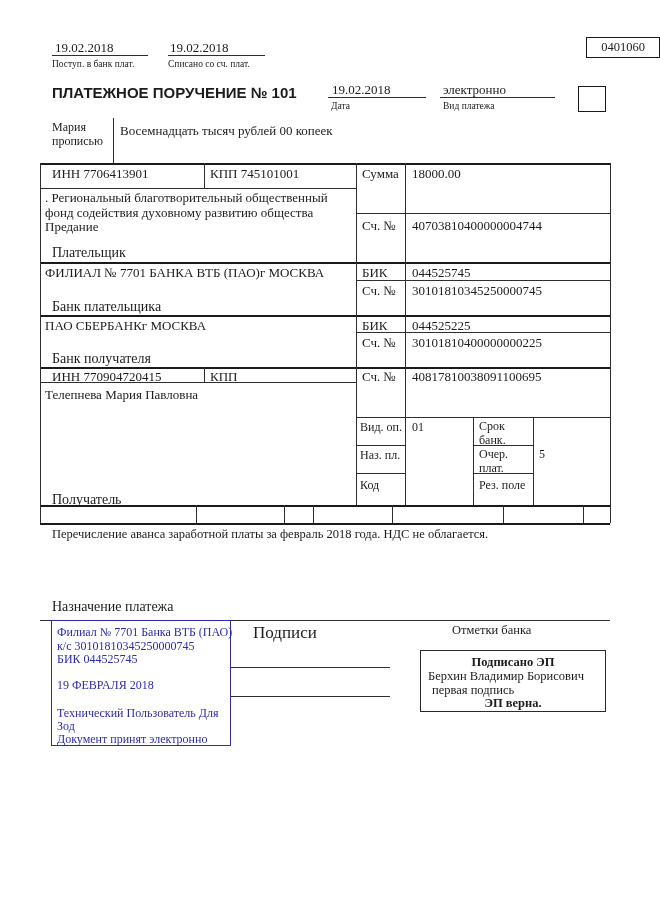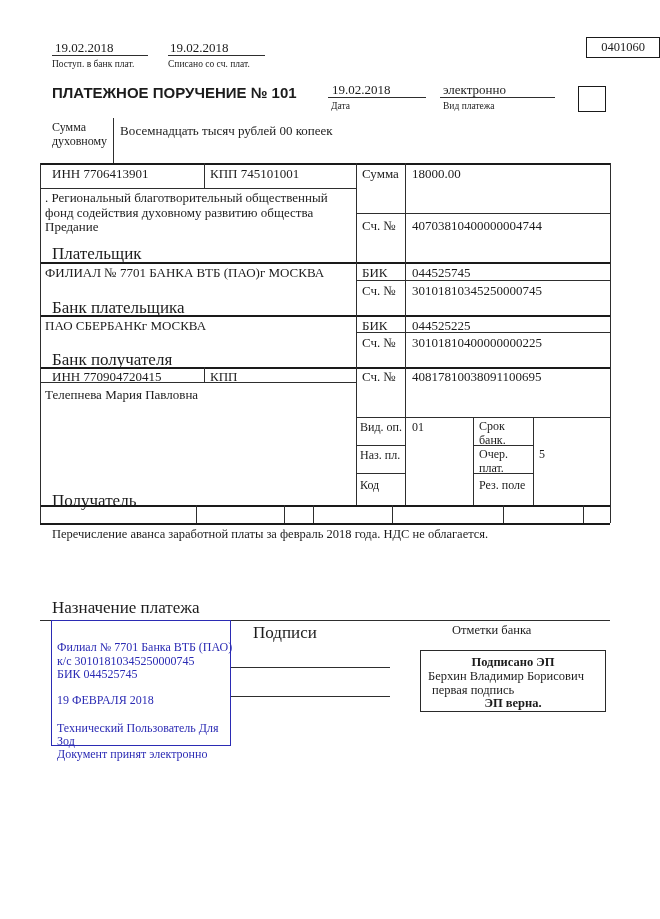--- a/index.html
+++ b/index.html
@@ -1,30 +1,30 @@
 <!DOCTYPE html>
 <html><head>
 <meta charset="utf-8">
 <style>
   html,body{margin:0;padding:0;background:#ffffff;}
   #doc{position:relative;width:660px;height:919px;background:#ffffff;overflow:hidden;
        font-family:"Liberation Serif", serif;color:#1c1c1c;}
   .t{position:absolute;font-size:13px;line-height:1.15;white-space:nowrap;}
   .sm{position:absolute;font-size:9.5px;line-height:1.1;white-space:nowrap;color:#222;}
-  .lbl{position:absolute;font-size:17px;line-height:1.1;white-space:nowrap;text-align:center;}
+  .lbl{position:absolute;font-size:14px;line-height:1.1;white-space:nowrap;text-align:center;}
   .cell{position:absolute;font-size:12px;line-height:1.15;}
   .wrap{white-space:normal;}
   .hl{position:absolute;height:1px;background:#2e2e2e;}
   .hl2{position:absolute;height:2px;background:#1a1a1a;}
   .vl{position:absolute;width:1px;background:#2e2e2e;}
   .box{position:absolute;border:1.5px solid #1a1a1a;box-sizing:border-box;}
   .title{position:absolute;font-family:"Liberation Sans", sans-serif;font-weight:bold;
          font-size:15px;white-space:nowrap;}
   .stamp{position:absolute;border:1.5px solid #2b2bb4;box-sizing:border-box;}
-  .blue{position:absolute;font-size:12px;white-space:nowrap;color:#2b2bb4;margin-top:15px;}
+  .blue{position:absolute;font-size:12px;white-space:nowrap;color:#2b2bb4;}
   .sbox{position:absolute;border:1px solid #2a2a2a;box-sizing:border-box;}
   .c{left:0;width:100%;text-align:center;position:absolute;}
   .b{font-weight:bold;}
   .i{}
 </style>
 </head>
 <body>
 
 <div id="doc">
 
@@ -42,21 +42,21 @@
 
   <div class="title" style="left:52px;top:84px">ПЛАТЕЖНОЕ ПОРУЧЕНИЕ № 101</div>
   <div class="t" style="left:332px;top:83px">19.02.2018</div>
   <div class="hl" style="left:328px;top:97px;width:98px"></div>
   <div class="sm" style="left:331px;top:101px">Дата</div>
   <div class="t" style="left:443px;top:83px">электронно</div>
   <div class="hl" style="left:440px;top:97px;width:115px"></div>
   <div class="sm" style="left:443px;top:101px">Вид платежа</div>
   <div class="box" style="left:578px;top:86px;width:28px;height:26px"></div>
 
-  <div class="cell wrap" style="left:52px;top:121px;width:58px;font-size:12px">Сумма духовному</div>
+  <div class="cell wrap" style="left:52px;top:121px;width:58px;font-size:12px">Мария прописью</div>
   <div class="vl" style="left:113px;top:118px;height:45px"></div>
   <div class="t" style="left:120px;top:124px">Восемнадцать тысяч рублей 00 копеек</div>
 
   <div class="hl2" style="left:40px;top:163px;width:570px"></div>
   <div class="hl" style="left:40px;top:188px;width:316px"></div>
   <div class="hl" style="left:356px;top:213px;width:254px"></div>
   <div class="hl2" style="left:40px;top:262px;width:570px"></div>
   <div class="hl" style="left:356px;top:280px;width:254px"></div>
   <div class="hl2" style="left:40px;top:315px;width:570px"></div>
   <div class="hl" style="left:356px;top:332px;width:254px"></div>

